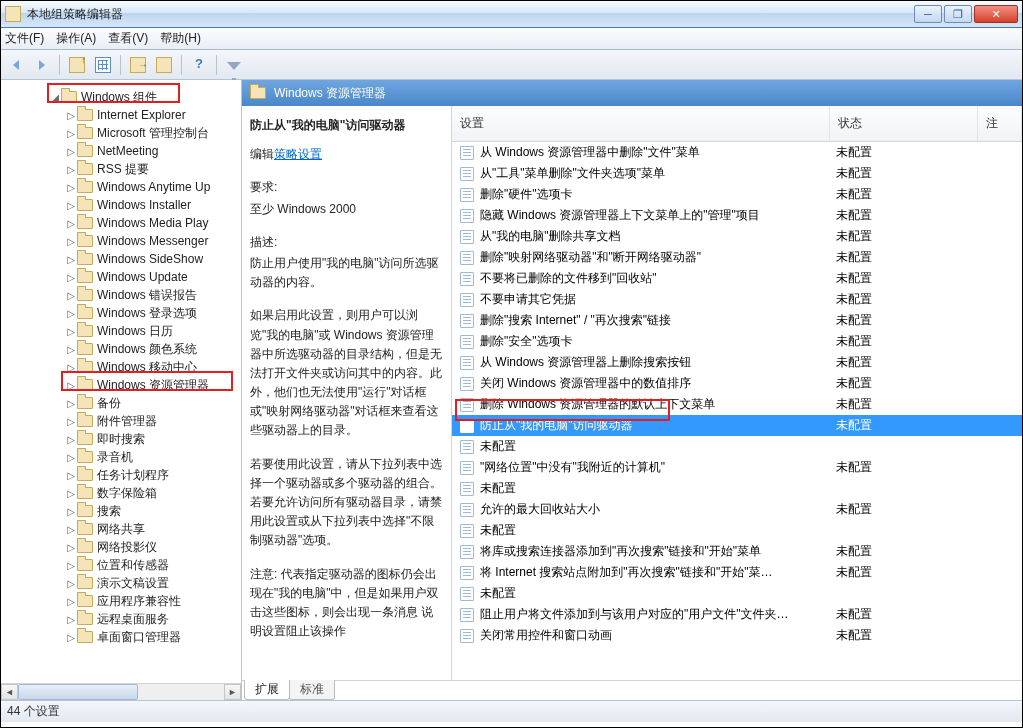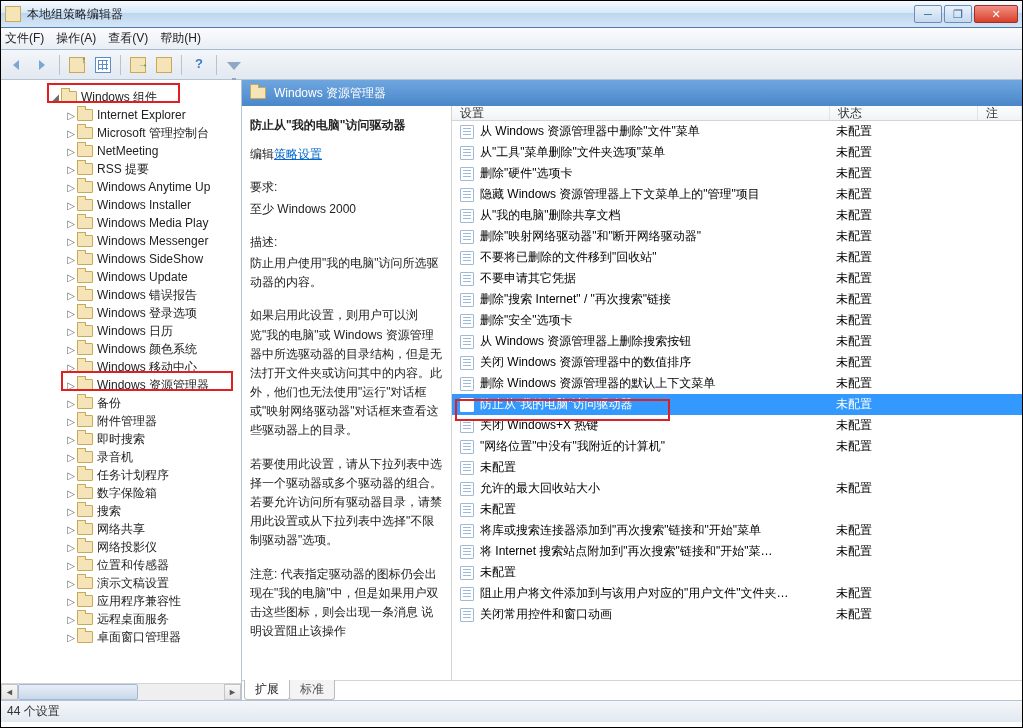--- a/index.html
+++ b/index.html
@@ -49,21 +49,21 @@
 .folder-header .hico::before{content:"";position:absolute;left:-1px;top:-4px;width:7px;height:3px;background:#f4e4b8;border:1px solid #c7a956;border-bottom:none;border-radius:1px 1px 0 0}
 .content-split{display:flex;flex:1;min-height:0}
 .detail-pane{width:210px;border-right:1px solid #d4d4d4;padding:10px 8px;overflow:hidden;line-height:1.6;color:#222}
 .detail-pane .setting-title{font-weight:bold;margin-bottom:10px}
 .detail-pane .edit-link{margin-bottom:14px}
 .detail-pane .edit-link a{color:#0066cc;text-decoration:underline}
 .detail-pane .section-label{margin-bottom:2px}
 .detail-pane .req-val{margin-bottom:14px}
 .detail-pane p{margin-bottom:14px}
 .list-pane{flex:1;overflow:hidden;position:relative}
-.list-header{height:15px;background:linear-gradient(#fdfdfd,#f0f3f7);border-bottom:1px solid #d4d4d4;display:flex;align-items:center}
+.list-header{height:36px;background:linear-gradient(#fdfdfd,#f0f3f7);border-bottom:1px solid #d4d4d4;display:flex;align-items:center}
 .list-header .col{padding:0 8px;border-right:1px solid #e0e4ea;height:100%;display:flex;align-items:center;color:#333}
 .col-setting{width:378px}
 .col-state{width:148px}
 .list-body{overflow:hidden}
 .list-row{height:21px;display:flex;align-items:center;padding-left:8px}
 .list-row .row-ico{width:14px;height:14px;border:1px solid #9fb9d7;background:#fff;margin-right:6px;position:relative;border-radius:1px}
 .list-row .row-ico::before{content:"";position:absolute;left:2px;top:2px;right:2px;height:1px;background:#9fb9d7;box-shadow:0 3px 0 #9fb9d7,0 6px 0 #9fb9d7}
 .list-row .row-setting{width:356px;white-space:nowrap;overflow:hidden;text-overflow:ellipsis}
 .list-row .row-state{width:148px}
 .list-row.selected{background:#3399ff;color:#fff}
@@ -387,21 +387,20 @@
               <span class="row-setting">删除 Windows 资源管理器的默认上下文菜单</span>
               <span class="row-state">未配置</span>
             </div>
             <div class="list-row selected">
               <span class="row-ico"></span>
               <span class="row-setting">防止从"我的电脑"访问驱动器</span>
               <span class="row-state">未配置</span>
             </div>
             <div class="list-row">
               <span class="row-ico"></span>
-              <span class="row-setting">关闭 Windows+X 热键</span>
               <span class="row-state">未配置</span>
             </div>
             <div class="list-row">
               <span class="row-ico"></span>
               <span class="row-setting">"网络位置"中没有"我附近的计算机"</span>
               <span class="row-state">未配置</span>
             </div>
             <div class="list-row">
               <span class="row-ico"></span>
               <span class="row-state">未配置</span>

